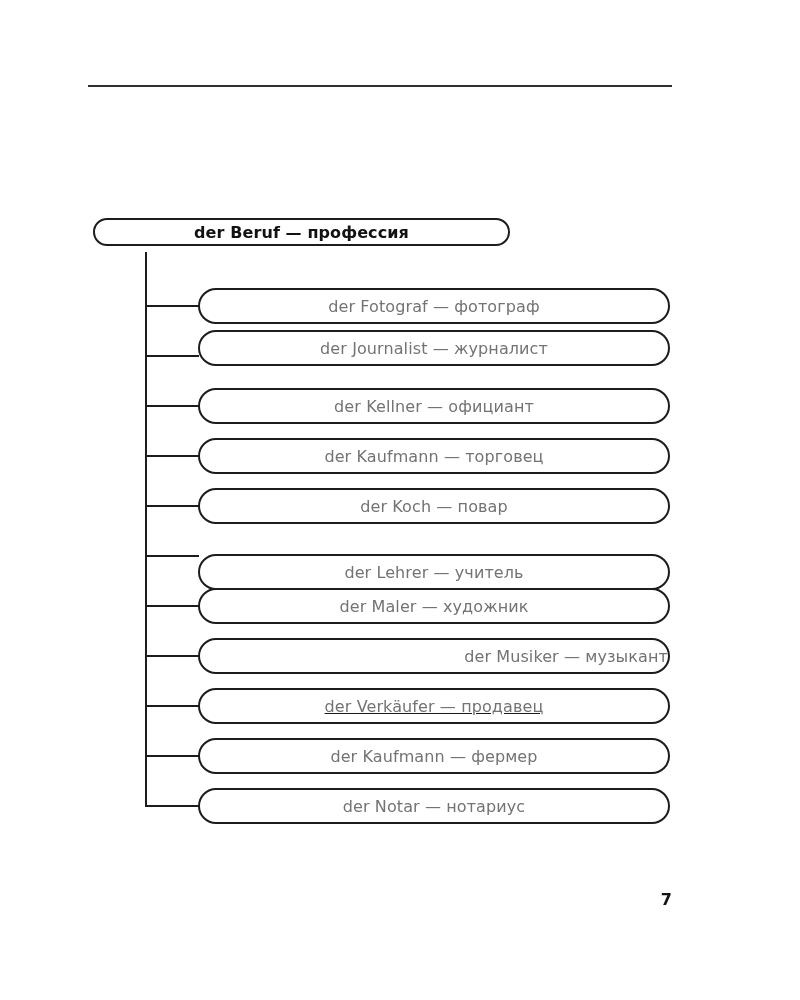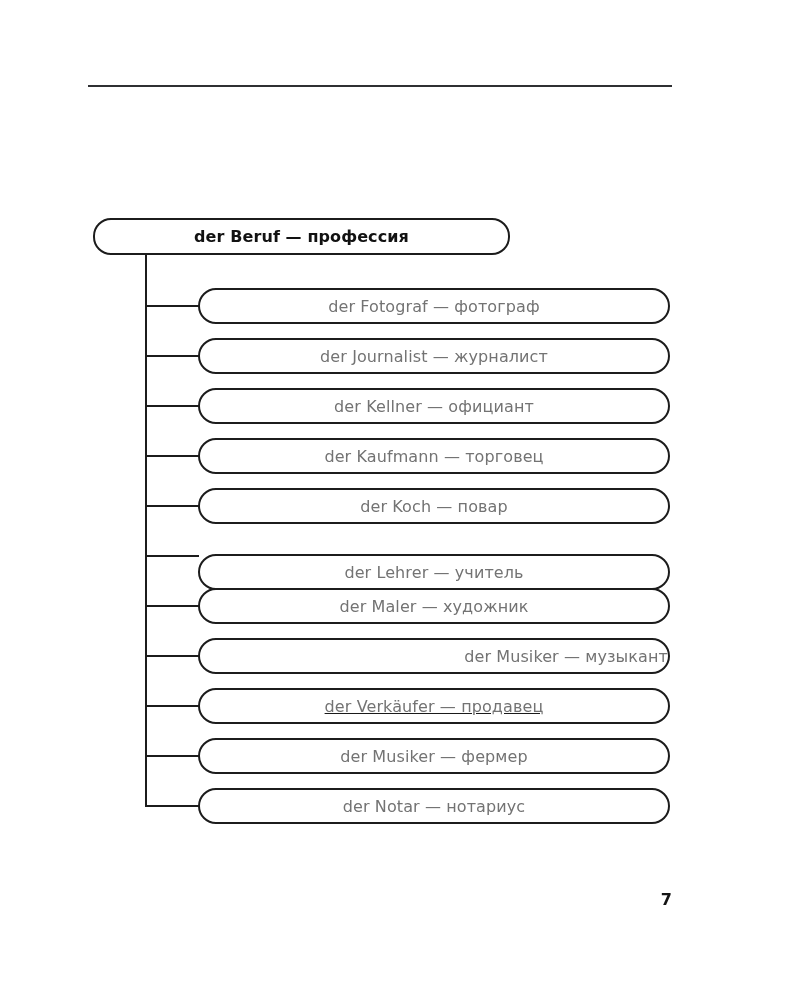--- a/index.html
+++ b/index.html
@@ -56,21 +56,21 @@
     height: 1000px;
     pointer-events: none;
   }
 
   
   .root-node {
     position: absolute;
     left: 93px;
     top: 218px;
     width: 417px;
-    height: 37px;
+    height: 28px;
     box-sizing: border-box;
     border: 2px solid #1c1c1c;
     border-radius: 18px;
     background: #ffffff;
     display: flex;
     align-items: center;
     justify-content: center;
   }
   .root-node-label {
     font-size: 16px;
@@ -141,21 +141,21 @@
   </svg>
 
   <div class="root-node">
     <span class="root-node-label">der Beruf — профессия</span>
   </div>
 
   <div id="children-host">
       <div class="child-node" style="top: 288px;">
         <span class="child-node-label">der Fotograf — фотограф</span>
       </div>
-      <div class="child-node" style="top: 338px;">
+      <div class="child-node" style="top: 330px;">
         <span class="child-node-label">der Journalist — журналист</span>
       </div>
       <div class="child-node" style="top: 388px;">
         <span class="child-node-label">der Kellner — официант</span>
       </div>
       <div class="child-node" style="top: 438px; align-items: center;">
         <span class="child-node-label">der Kaufmann — торговец</span>
       </div>
       <div class="child-node" style="top: 488px;">
         <span class="child-node-label">der Koch — повар</span>
@@ -166,21 +166,21 @@
       <div class="child-node" style="top: 588px;">
         <span class="child-node-label">der Maler — художник</span>
       </div>
       <div class="child-node" style="top: 638px; justify-content: flex-end;">
         <span class="child-node-label">der Musiker — музыкант</span>
       </div>
       <div class="child-node" style="top: 688px; text-decoration: underline;">
         <span class="child-node-label">der Verkäufer — продавец</span>
       </div>
       <div class="child-node" style="top: 738px;">
-        <span class="child-node-label">der Musiker — фермер</span>
+        <span class="child-node-label">der Kaufmann — фермер</span>
       </div>
       <div class="child-node" style="top: 788px;">
         <span class="child-node-label">der Notar — нотариус</span>
       </div>
     </div>
 
 </div>
 
 <div class="page-number">7</div>
 

